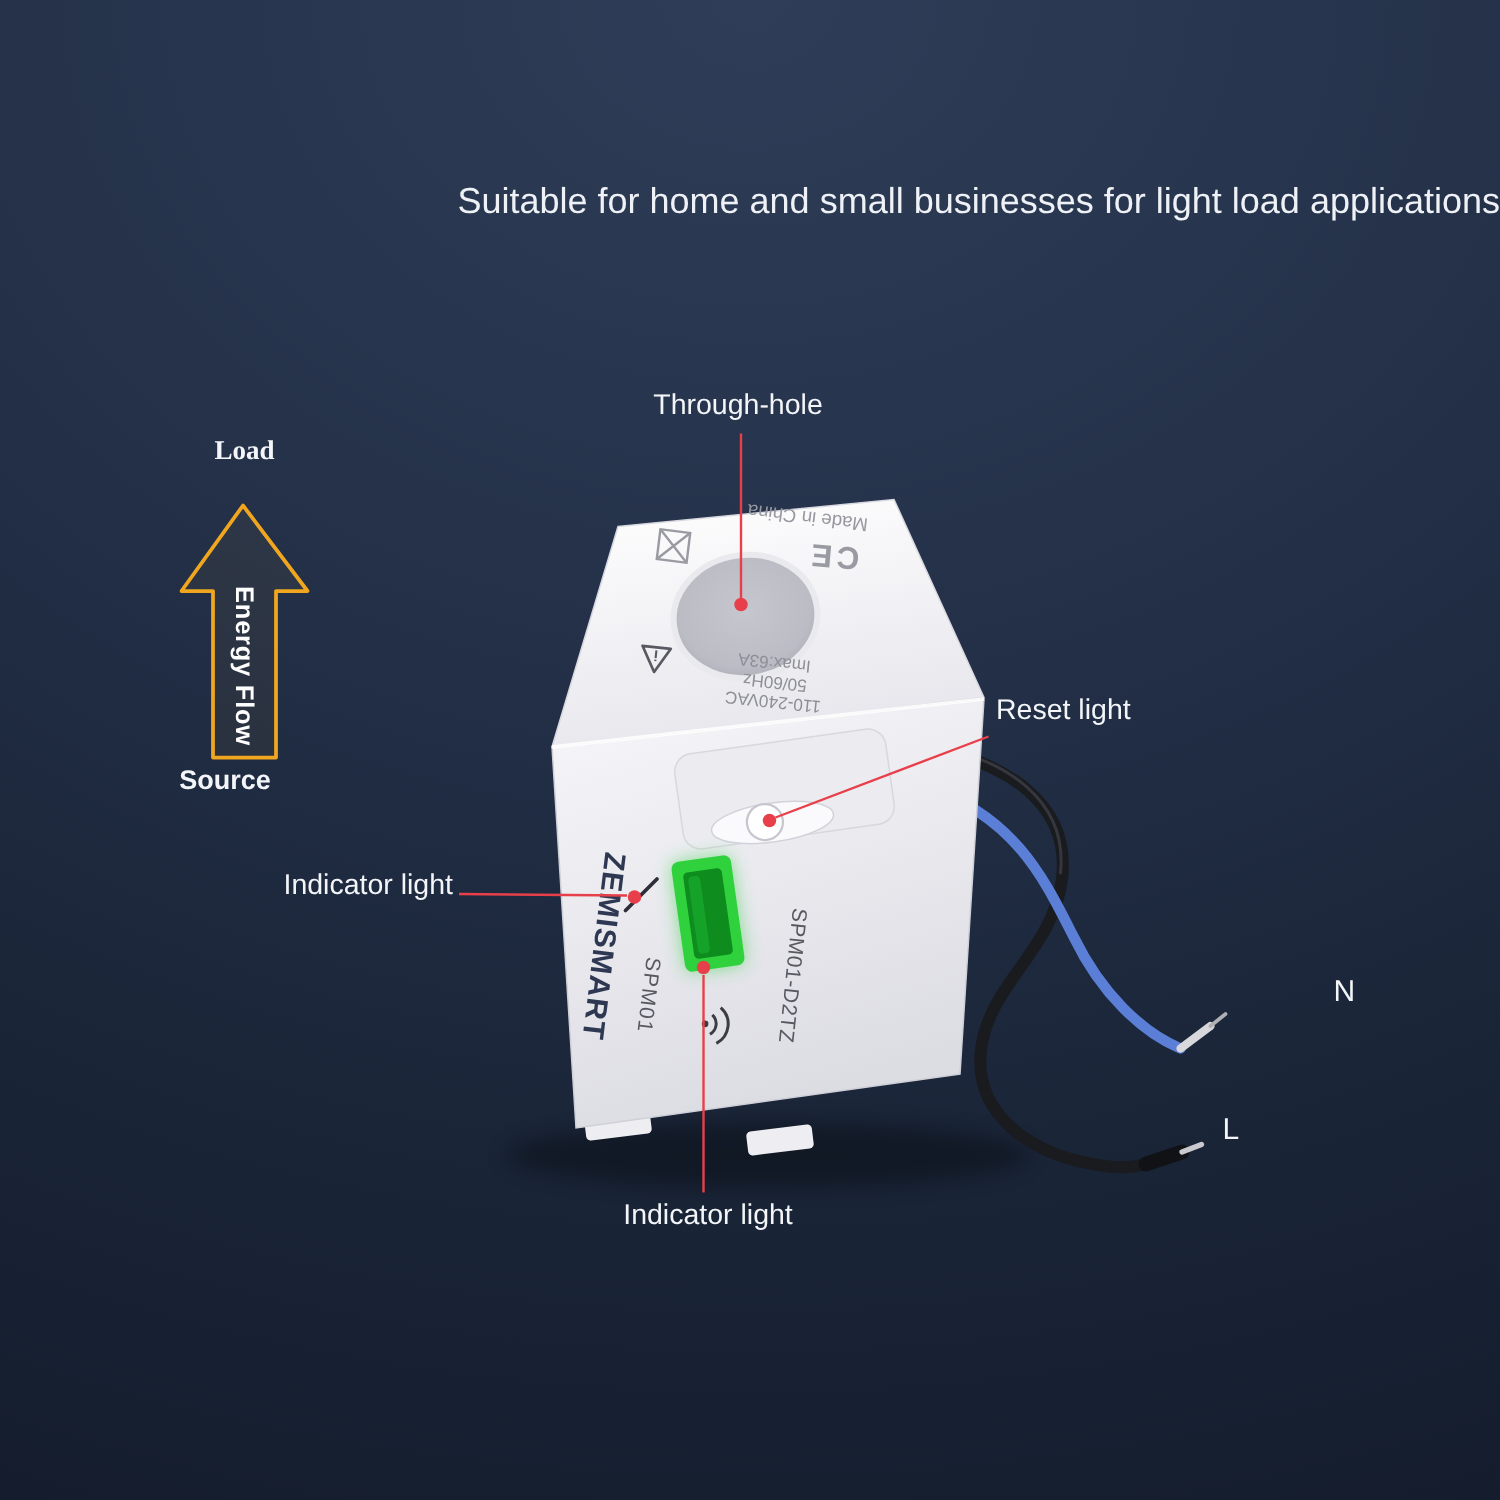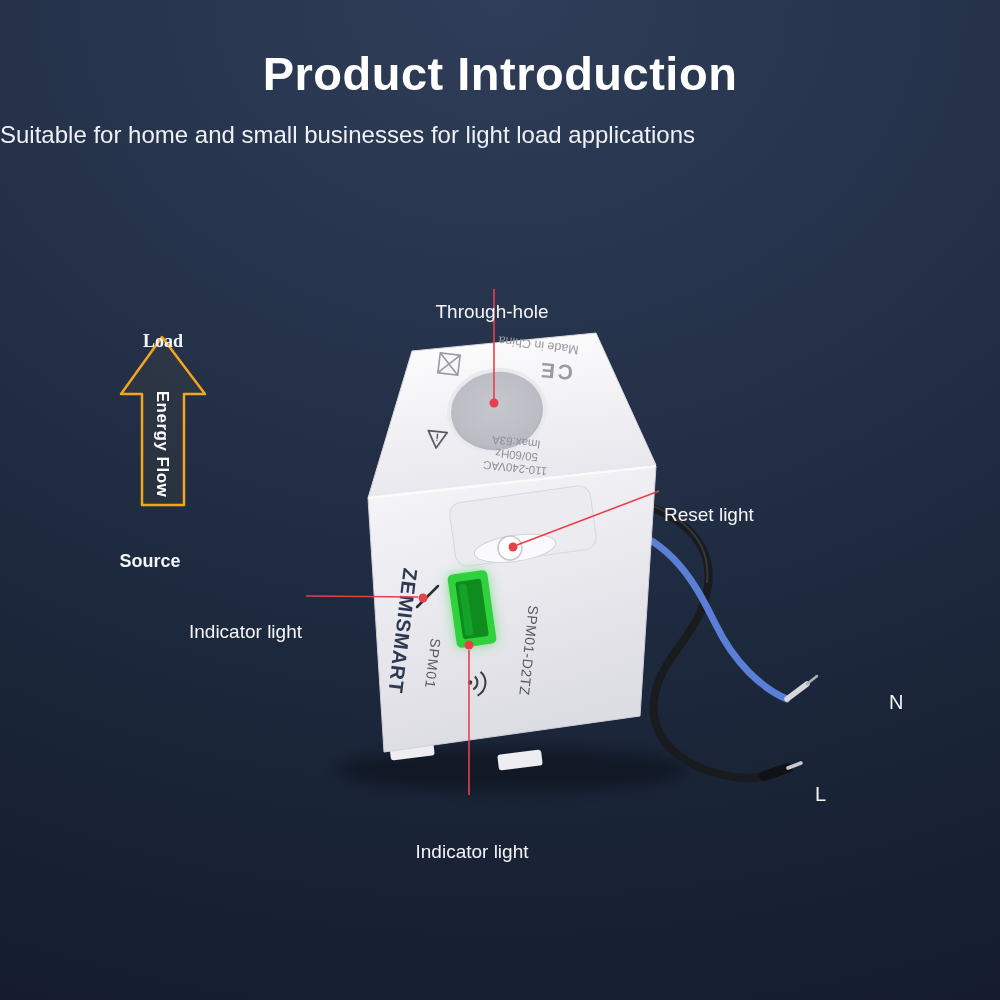--- a/index.html
+++ b/index.html
@@ -8,24 +8,24 @@
     background:radial-gradient(140% 110% at 50% 0%, #2f3d58 0%, #243149 38%, #1a2538 70%, #141c2c 100%);
     font-family:"Liberation Sans",sans-serif;
   }
   .gfx{position:absolute;left:0;top:0;width:1000px;height:1000px;}
   svg text{font-family:"Liberation Sans",sans-serif;}
   .title{
     position:absolute;top:46px;left:0;width:100%;margin:0;text-align:center;
     color:#ffffff;font-size:47px;font-weight:700;letter-spacing:.5px;
   }
   .subtitle{
-    position:absolute;top:121px;left:0;width:100%;margin:0;text-align:left;
+    position:absolute;top:121px;left:0;width:100%;margin:0;text-align:right;
     color:#eef1f6;font-size:24px;font-weight:400;
   }
-  .lbl{position:absolute;color:#f3f5f8;font-size:19px;white-space:nowrap;margin-top:41px;}
+  .lbl{position:absolute;color:#f3f5f8;font-size:19px;white-space:nowrap;}
   .lbl.bold{font-weight:700;font-size:18px;}
   .lbl.center{transform:translateX(-50%);}
   .lbl.rightend{transform:translateX(-100%);}
   .lbl.wire{font-size:20px;}
 </style>
 </head>
 <body>
 
 <div class="stage">
 
@@ -126,21 +126,20 @@
       <circle cx="494" cy="403" r="4.5" fill="#e8404a" stroke="none"></circle>
       <line x1="659" y1="491" x2="517" y2="545"></line>
       <circle cx="513" cy="547" r="4.5" fill="#e8404a" stroke="none"></circle>
       <line x1="306" y1="596" x2="418" y2="597"></line>
       <circle cx="423" cy="598" r="4.5" fill="#e8404a" stroke="none"></circle>
       <line x1="469" y1="795" x2="469" y2="650"></line>
       <circle cx="469" cy="645" r="4.5" fill="#e8404a" stroke="none"></circle>
     </g>
   </svg>
 
-  <h1 class="title">Product Introduction</h1>
   <p class="subtitle">Suitable for home and small businesses for light load applications</p>
 
   <div class="lbl bold center" style="left:163px;top:290px;font-family:Liberation Serif, serif;">Load</div>
   <div class="lbl bold center" style="left:150px;top:510px;">Source</div>
 
   <div class="lbl center" style="left:492px;top:260px;">Through-hole</div>
   <div class="lbl" style="left:664px;top:463px;">Reset light</div>
   <div class="lbl rightend" style="left:302px;top:580px;">Indicator light</div>
   <div class="lbl center" style="left:472px;top:800px;">Indicator light</div>
 

